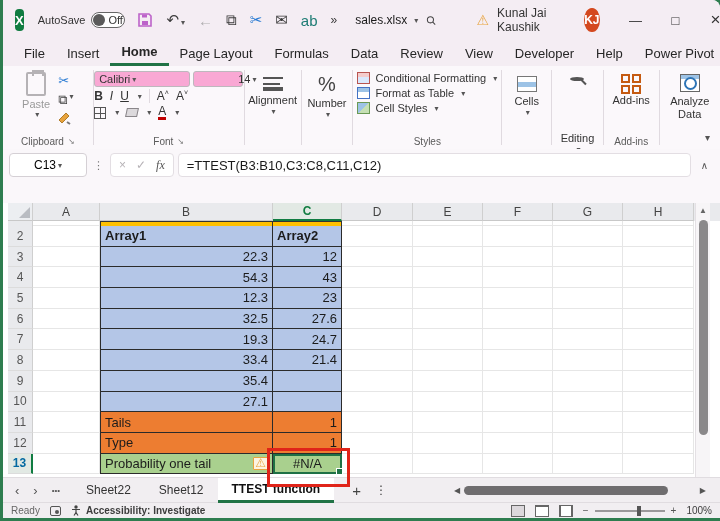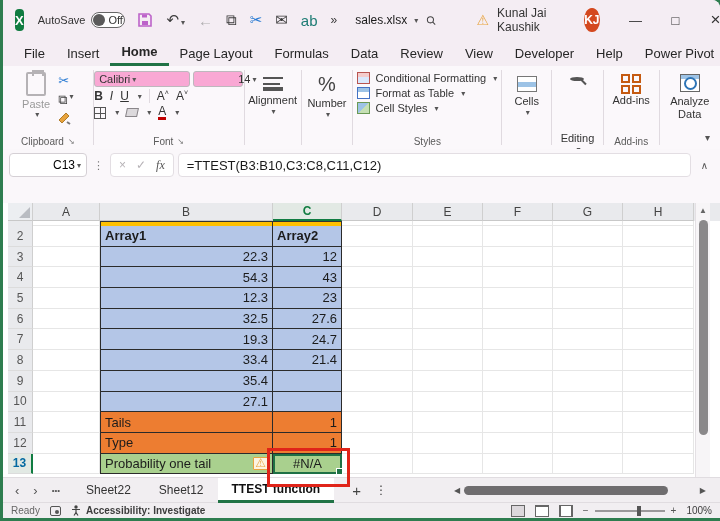--- a/index.html
+++ b/index.html
@@ -82,21 +82,21 @@
   .addins-ic span { border:2px solid #c55a11; }
   .analyze-ic { width:20px; height:18px; margin-top:4px; border:1px solid #666; position:relative;
       background:linear-gradient(#9dc3e6 0 0) 0 0/100% 4px no-repeat,#fff; }
   .analyze-ic:after { content:""; position:absolute; right:2px; top:2px; width:9px; height:9px; border:2px solid #2e75b6; border-radius:50%; background:#fff; }
   .collapse-chev { position:absolute; right:10px; bottom:6px; font-size:10px; color:#555; }
 
   
   .fbar { position:absolute; left:0; right:0; top:149px; height:32px; background:#faf7fa;
           display:flex; align-items:center; padding:3px 6px; gap:4px; }
   .namebox { width:78px; height:24px; background:#fff; border:1px solid #d5d0d5; border-radius:4px;
-             display:flex; align-items:center; justify-content:flex-end; padding:0 5px; font-size:12px; }
+             display:flex; align-items:center; justify-content:center; padding:0 12px; font-size:12px; }
   .fdots { color:#777; font-size:11px; padding:0 2px; }
   .fbtns { height:24px; background:#fff; border:1px solid #e3dee3; border-radius:4px;
            display:flex; align-items:center; gap:10px; padding:0 8px; color:#b7b3b7; font-size:12px; }
   .fx { font-style:italic; color:#555; font-family:"Liberation Serif", serif; }
   .finput { flex:1; height:24px; background:#fff; border:1px solid #e3dee3; border-radius:4px;
             display:flex; align-items:center; padding:0 8px; font-size:13px; color:#1a1a1a; }
   .fexpand { color:#555; font-size:10px; padding:0 6px; }
 
   
   .gridband { position:absolute; left:0; right:0; top:203px; height:274px; background:#fff; z-index:2; padding-left:5px; }

